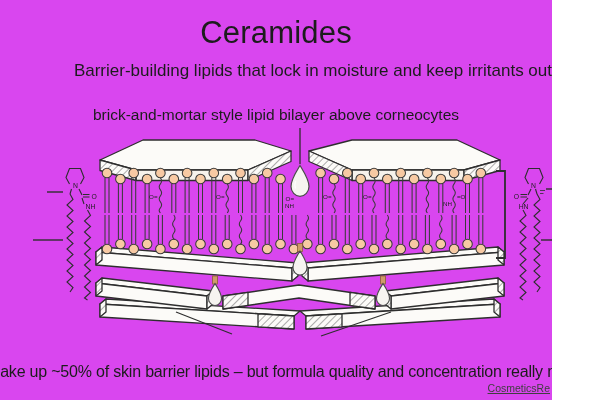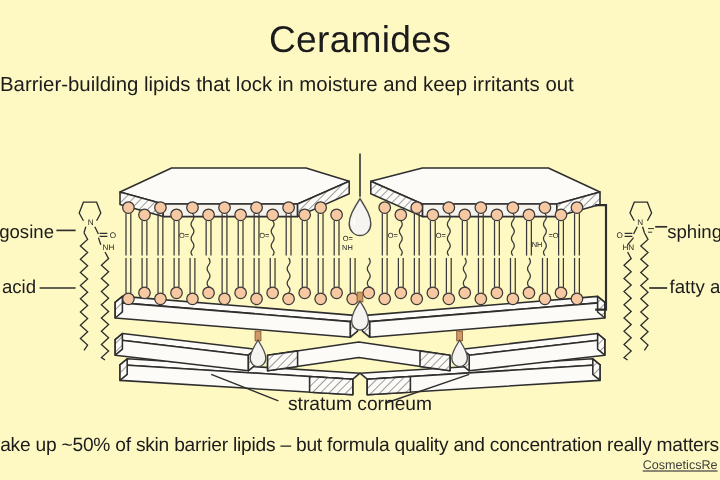--- a/index.html
+++ b/index.html
@@ -1,24 +1,24 @@
 <!DOCTYPE html>
 <html><head>
 <meta charset="utf-8">
 <style>
   html,body{margin:0;padding:0;}
   .stage{
-    position:relative;width:600px;height:400px;overflow:hidden;
-    background:#fef9c3;color:#1c1c1c;
+    position:relative;width:552px;height:400px;overflow:hidden;
+    background:#d946ef;color:#1c1c1c;
     font-family:"Liberation Sans",sans-serif;
   }
   .stage svg{position:absolute;left:0;top:0;z-index:1;}
   .txt{position:absolute;z-index:2;white-space:nowrap;}
   .title{top:15px;left:0;right:0;text-align:center;font-size:31px;font-weight:500;letter-spacing:.2px;}
-  .subtitle{top:61px;left:0;right:0;text-align:left;font-size:17px;font-weight:500;}
+  .subtitle{top:61px;left:0;right:0;text-align:right;font-size:17px;font-weight:500;}
   .annotation{top:106px;left:0;right:0;text-align:center;font-size:15.5px;font-weight:500;}
   .stratum{top:329px;left:0;right:0;text-align:center;font-size:16px;font-weight:500;}
   .lab{font-size:15.5px;font-weight:500;}
   .lab-left-top{top:185px;right:555px;}
   .lab-left-bot{top:231px;right:570px;}
   .lab-right-top{top:185px;left:556px;}
   .lab-right-bot{top:231px;left:558px;}
   .footer{top:363px;left:-52px;font-size:16px;font-weight:500;letter-spacing:-.2px;}
   .watermark{top:382px;right:2px;font-size:10.5px;color:#3f3f3f;font-weight:500;text-decoration:underline;}
 </style>
@@ -425,20 +425,20 @@
     </g>
 
     <g stroke="#2e2e2e" stroke-width="1.2">
       <line x1="232" y1="334" x2="176" y2="312"></line>
       <line x1="321" y1="336" x2="391" y2="312"></line>
     </g>
   </svg>
 
   <div class="txt title">Ceramides</div>
   <div class="txt subtitle">Barrier-building lipids that lock in moisture and keep irritants out</div>
+  <div class="txt annotation">brick-and-mortar style lipid bilayer above corneocytes</div>
   <div class="txt lab lab-left-top">sphingosine</div>
   <div class="txt lab lab-left-bot">fatty acid</div>
   <div class="txt lab lab-right-top">sphingosine</div>
   <div class="txt lab lab-right-bot">fatty acid</div>
-  <div class="txt stratum">stratum corneum</div>
   <div class="txt footer">They make up ~50% of skin barrier lipids – but formula quality and concentration really matters</div>
   <div class="txt watermark">CosmeticsRe</div>
 </div>
 
 </body></html>

